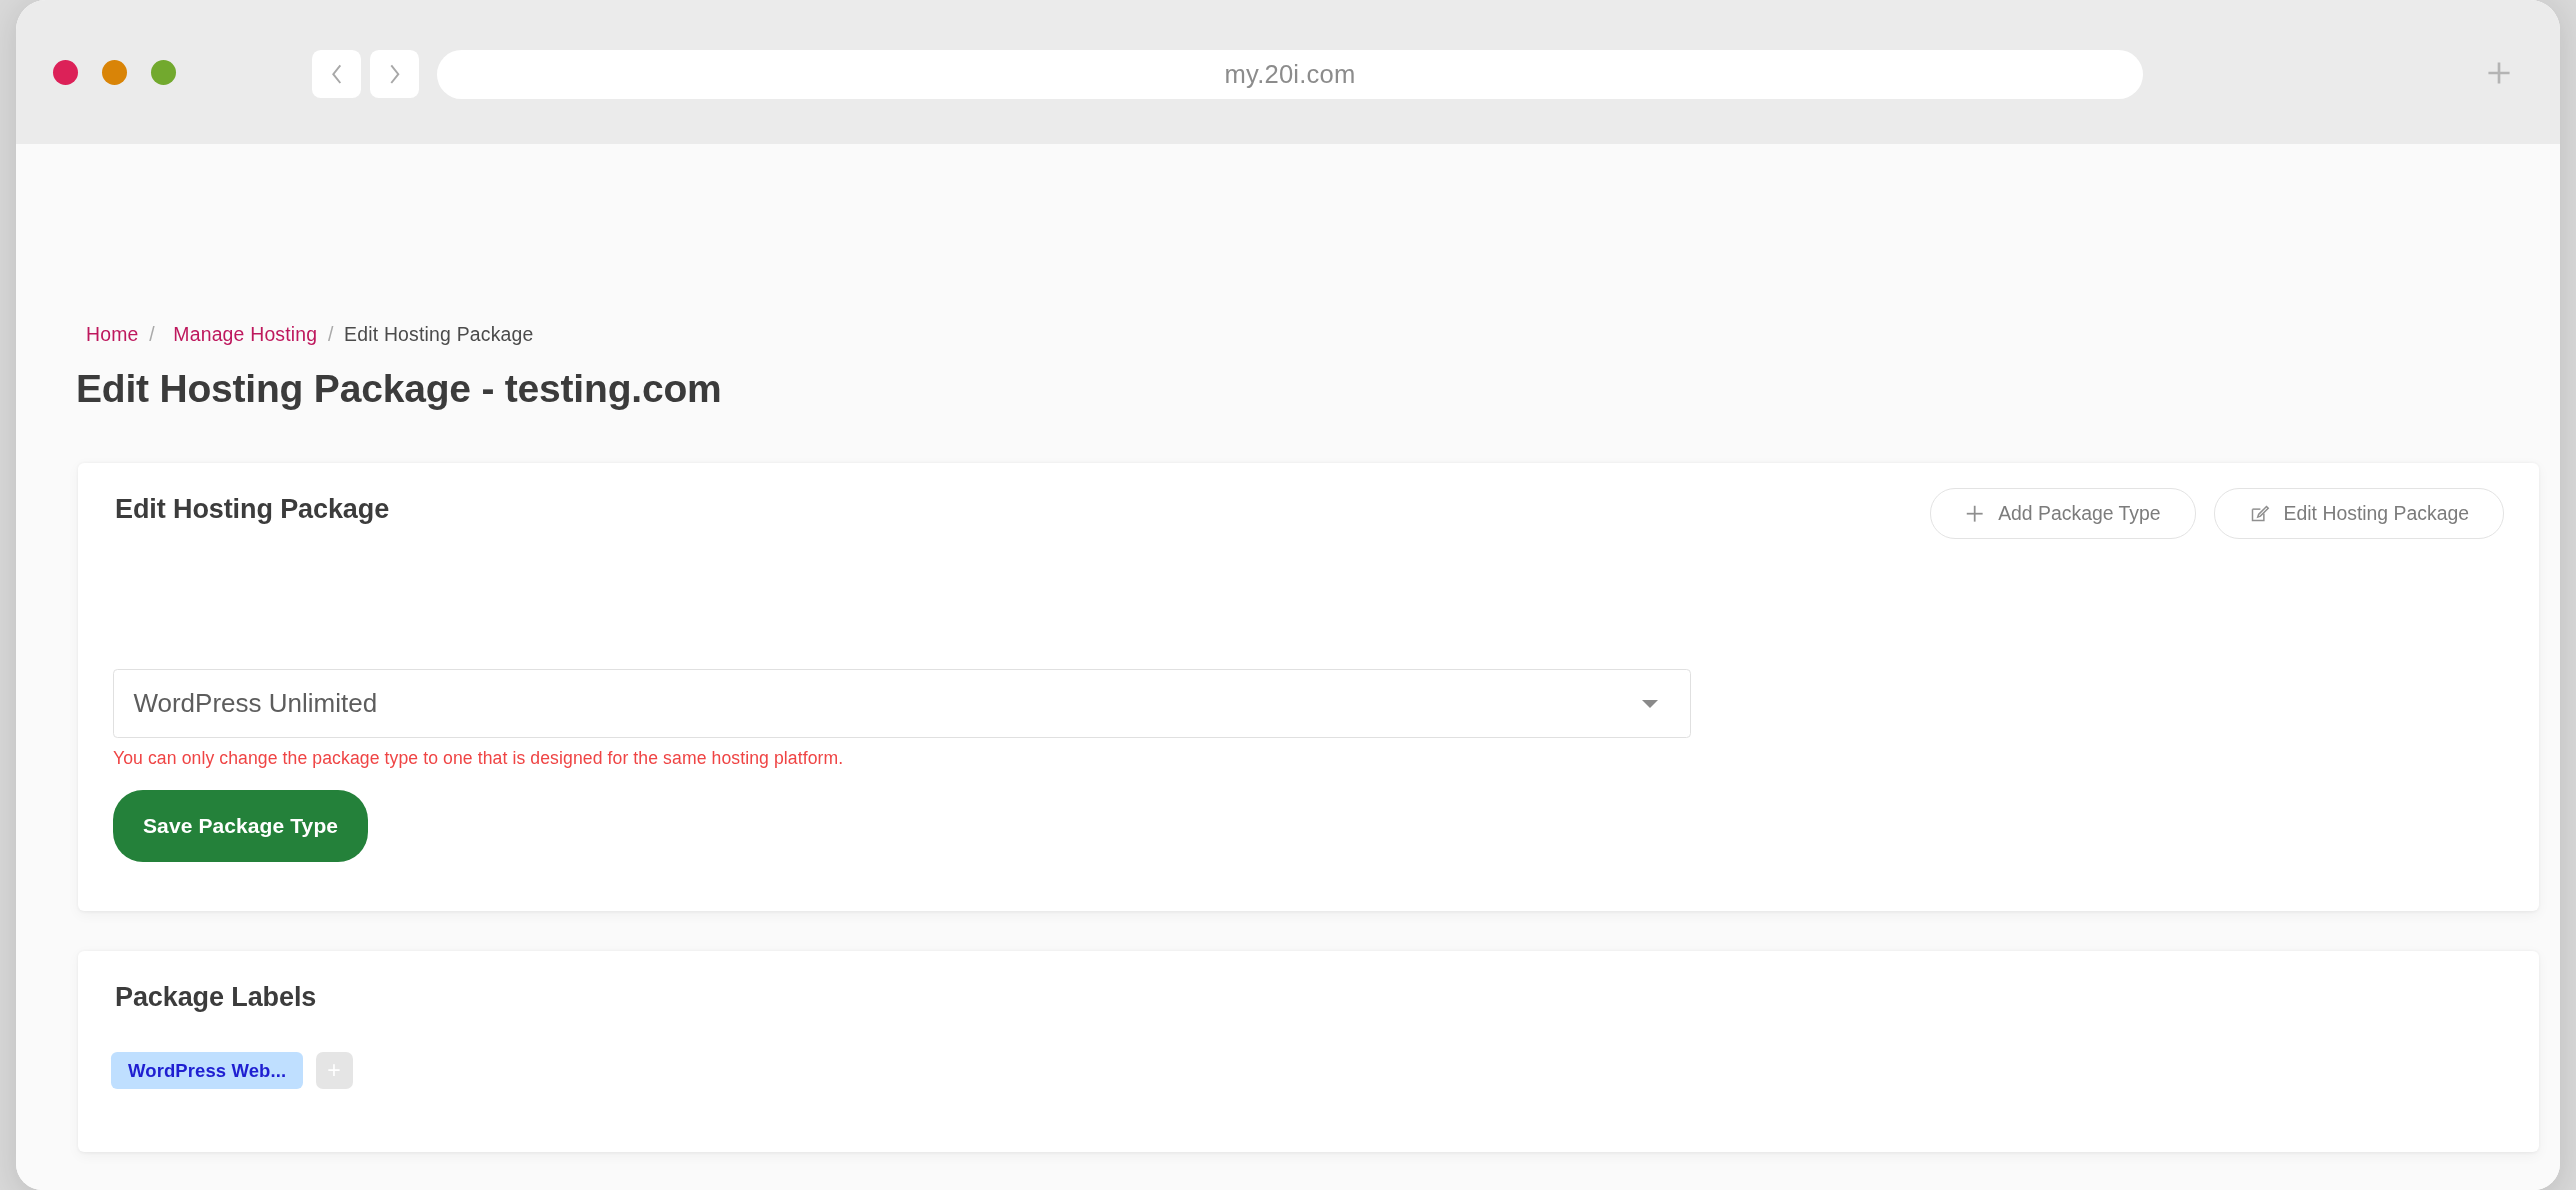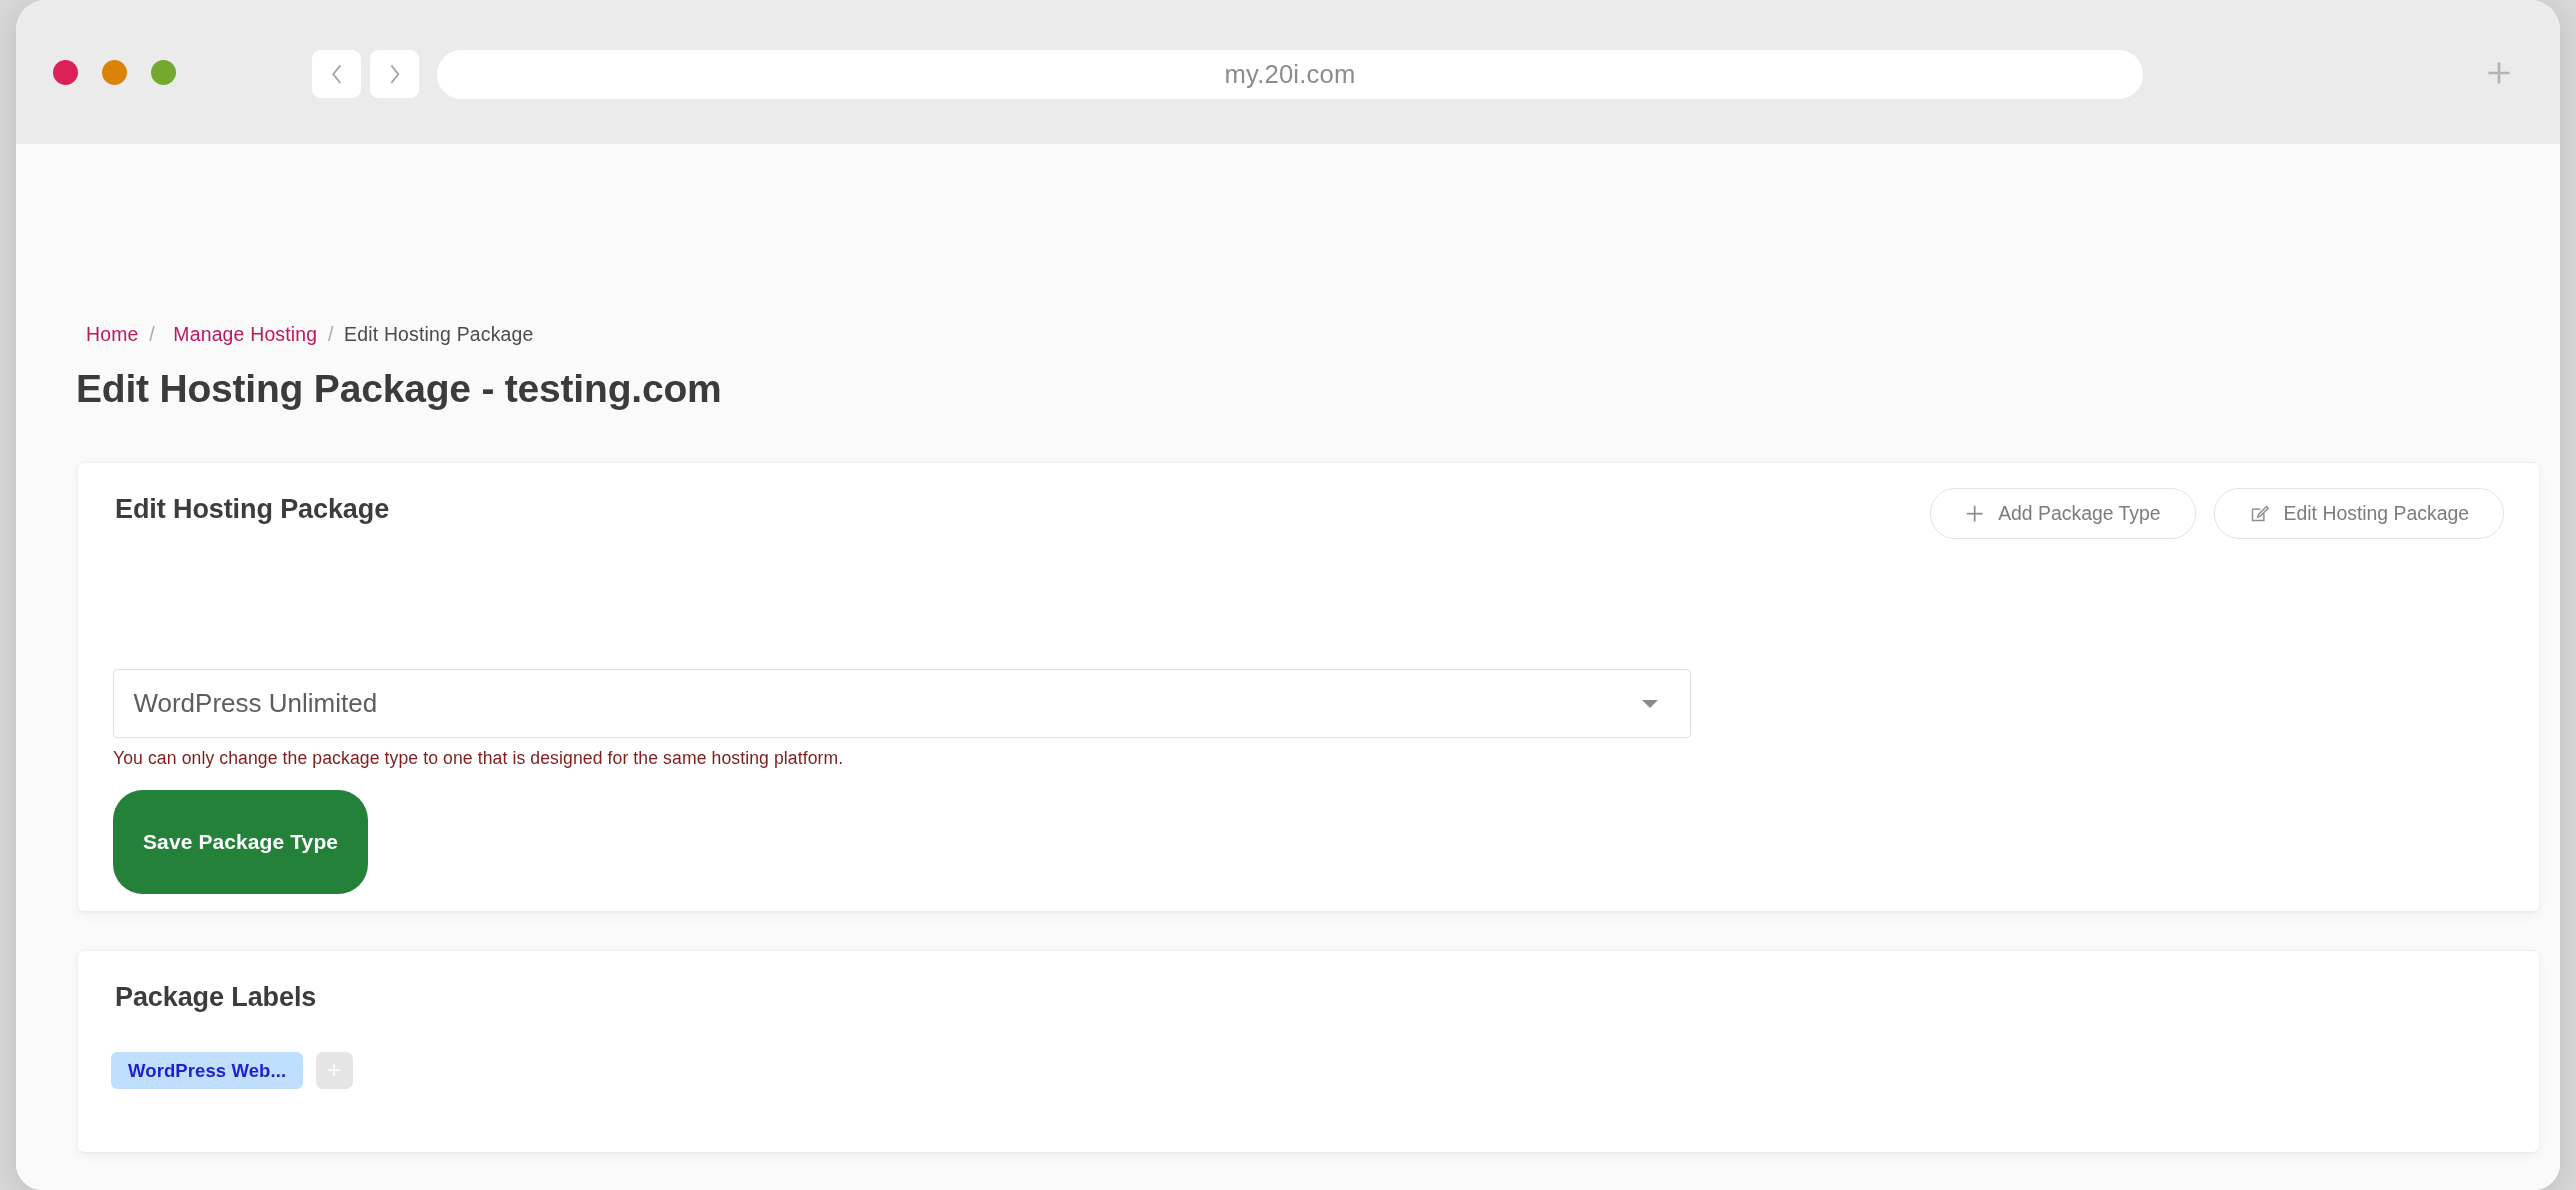--- a/index.html
+++ b/index.html
@@ -221,30 +221,30 @@
     border-left: 8px solid transparent;
     border-right: 8px solid transparent;
     border-top: 8px solid #8a8a8a;
   }
 
   .helper-sub {
     position: absolute;
     left: 97px;
     top: 604px;
     font-size: 17.6px;
-    color: #7f1d1d;
+    color: #ef4444;
     letter-spacing: 0.1px;
   }
 
   .btn-primary {
     position: absolute;
     left: 97px;
     top: 646px;
     height: 72px;
-    padding: 16px 30px;
+    padding: 0 30px;
     background: #24813a;
     border-radius: 30px;
     color: #ffffff;
     font-size: 21px;
     font-weight: bold;
     display: flex;
     align-items: center;
     justify-content: center;
     letter-spacing: 0.1px;
   }

